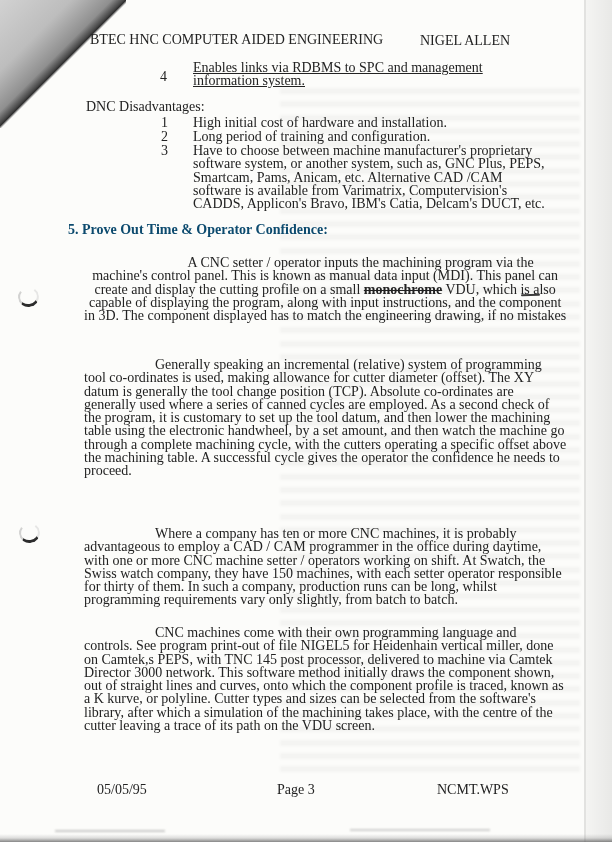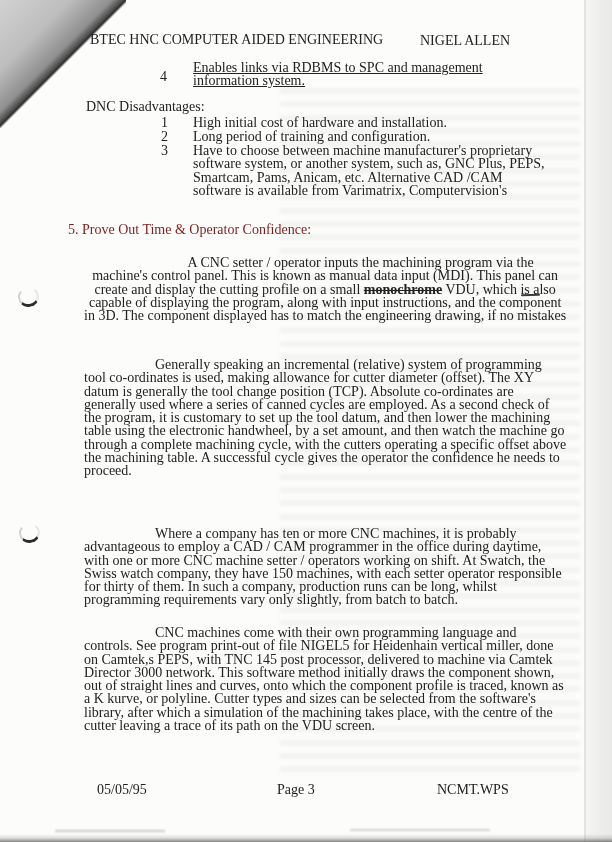--- a/index.html
+++ b/index.html
@@ -4,21 +4,21 @@
 <style>
   html,body{margin:0;padding:0;}
   body{width:612px;height:842px;background:#e9e9e7;}
   .scan{
     position:relative;width:612px;height:842px;overflow:hidden;
     background:#fcfcfa;
     font-family:"Liberation Serif","DejaVu Serif",serif;
     font-size:14px;line-height:13.3px;color:#222;
   }
   .t{position:absolute;white-space:nowrap;z-index:3;}
-  .bold{font-weight:normal;color:#7f1d1d;}
+  .bold{font-weight:bold;color:#0c4a6e;}
   .tline{white-space:nowrap;}
   .ind{padding-left:71px;}
   .num{width:14px;}
   .struck{text-decoration:line-through;text-decoration-thickness:1.4px;font-weight:bold;}
   
   .artifact{position:absolute;z-index:1;pointer-events:none;}
   .corner-fold{
     left:0;top:0;width:126px;height:128px;
     background:linear-gradient(135deg,#d2d2d2 0%,#bdbdbd 28%,#8f8f8f 44%,#4a4a4a 48.5%,#2f2f2f 49.6%,rgba(255,255,255,0) 51%);
   }
@@ -87,20 +87,21 @@
   <div class="t" style="left:193px;top:130px;">
       <div class="tline">Long period of training and configuration.</div>
     </div>
 
   <div class="t num" style="left:161px;top:144px;">3</div>
   <div class="t" style="left:193px;top:144px;">
       <div class="tline">Have to choose between machine manufacturer's proprietary</div>
       <div class="tline">software system, or another system, such as, GNC Plus, PEPS,</div>
       <div class="tline">Smartcam, Pams, Anicam, etc. Alternative CAD /CAM</div>
       <div class="tline">software is available from Varimatrix, Computervision's</div>
+      <div class="tline">CADDS, Applicon's Bravo, IBM's Catia, Delcam's DUCT, etc.</div>
     </div>
 
   <div class="t bold" style="left:68px;top:223px;">5. Prove Out Time &amp; Operator Confidence:</div>
 
   <div class="t" style="left:84px;top:256px;text-align:center;">
     <div class="tline ind">A CNC setter / operator inputs the machining program via the</div>
     <div class="tline">machine's control panel. This is known as manual data input (MDI). This panel can</div>
     <div class="tline"><span>create and display the cutting profile on a small </span><span class="struck">monochrome</span><span> VDU, which is also</span></div>
     <div class="tline">capable of displaying the program, along with input instructions, and the component</div>
     <div class="tline">in 3D. The component displayed has to match the engineering drawing, if no mistakes</div>

